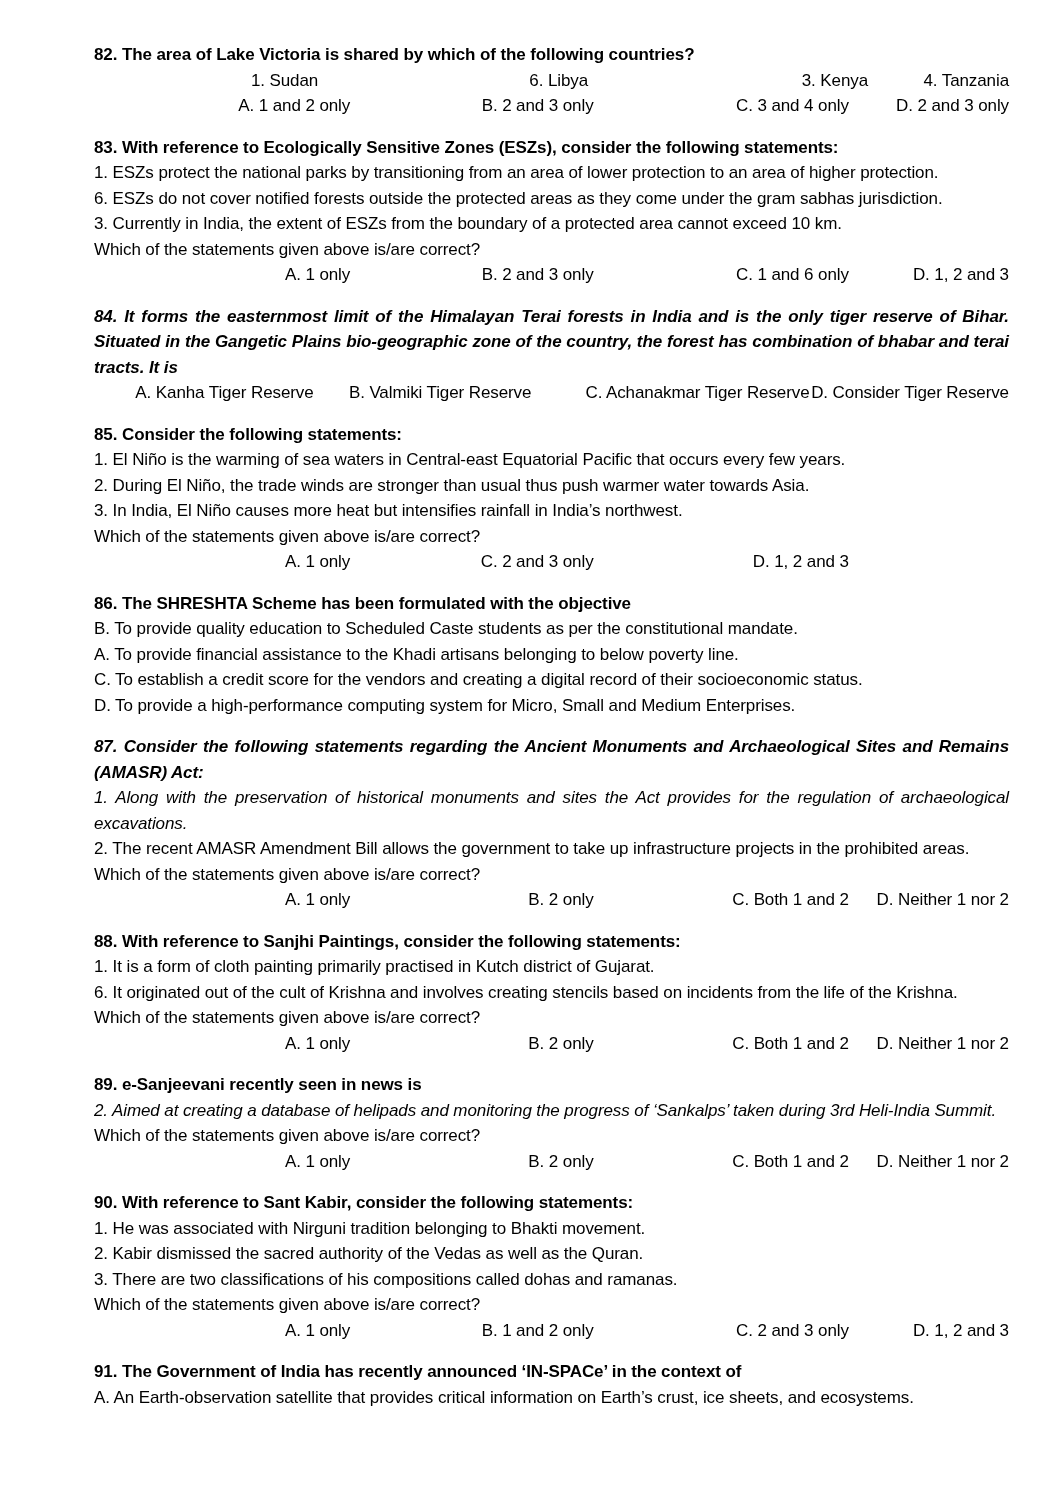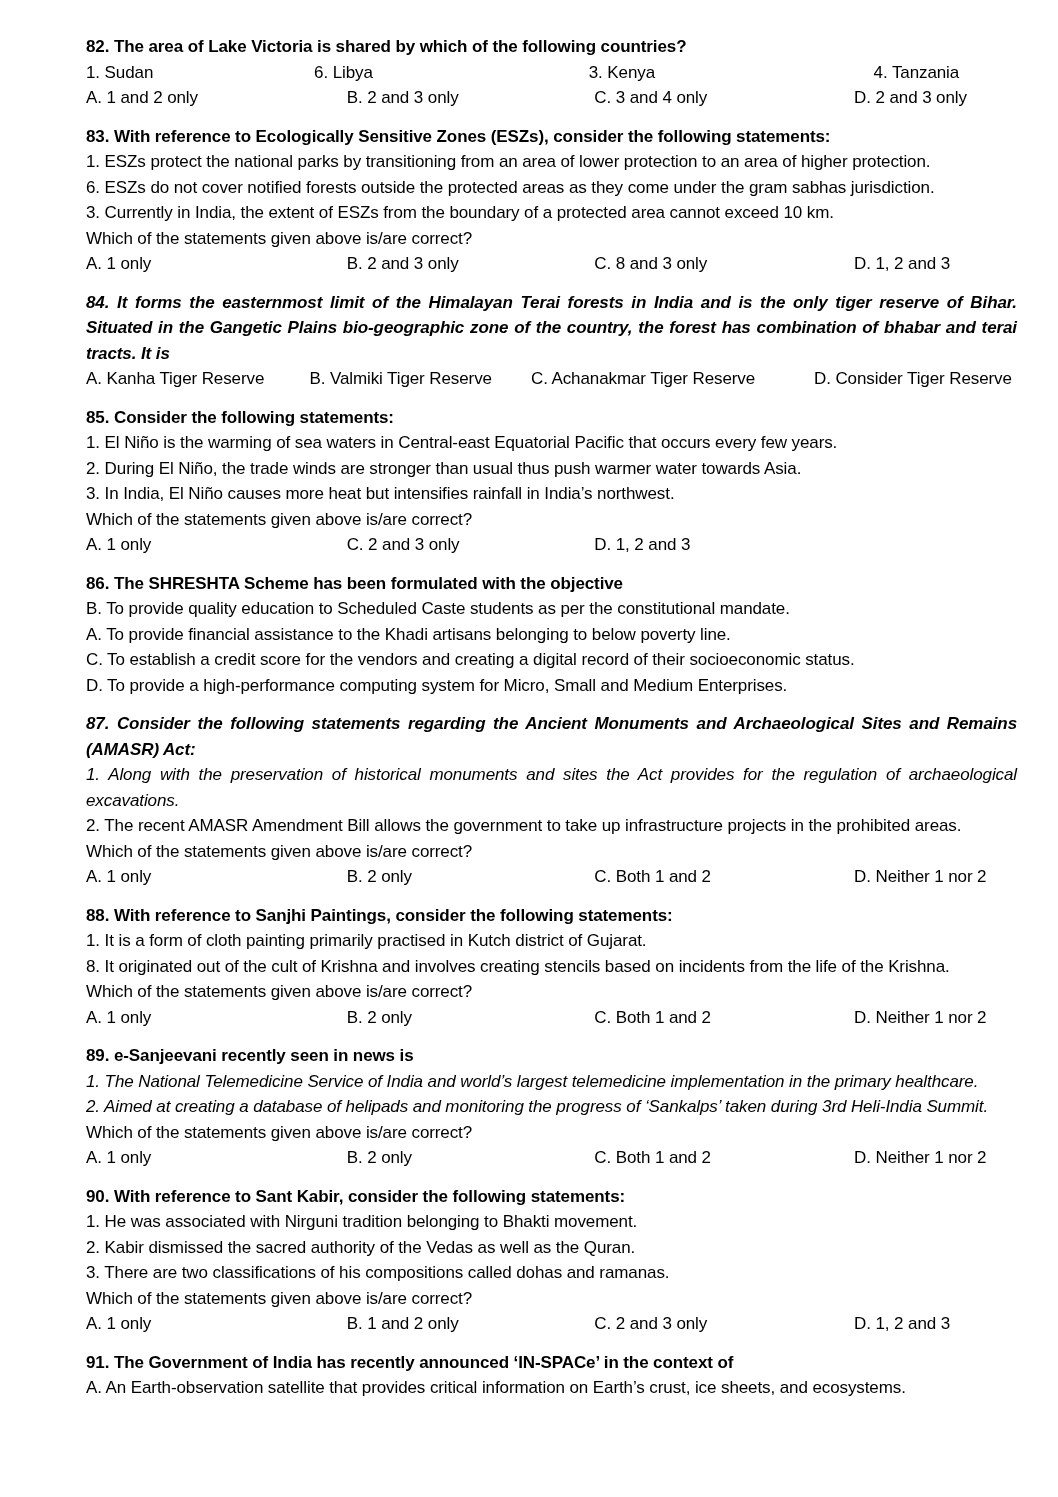--- a/index.html
+++ b/index.html
@@ -16,36 +16,36 @@
     letter-spacing: -0.1px;
     color: #000000;
     -webkit-font-smoothing: antialiased;
   }
   .page {
     box-sizing: border-box;
     width: 1058px;
     min-height: 1497px;
     padding: 26px 33px 20px 78px;
   }
-  .question { margin: 8px; }
+  .question { margin: 16px; }
   .question + .question { margin-top: 13px; }
   .line {
     line-height: 25.5px;
     white-space: normal;
   }
   .q-header { font-weight: 700; }
   .justify { text-align: justify; font-style: italic; }
   .options-row {
     display: grid;
     grid-template-columns: 28% 26.6% 27.9% 17.5%;
     line-height: 25.5px;
   }
   .options-row.items-row { grid-template-columns: 24.5% 29.5% 30.6% 15.4%; }
   .options-row.reserves-row { grid-template-columns: 24% 23.8% 30.4% 21.8%; }
-  .option-cell { white-space: nowrap; overflow: visible; }
+  .option-cell { white-space: nowrap; overflow: visible; text-align: right; }
 </style>
 </head>
 <body>
 
 <div class="page">
 
   <section class="question">
     <div class="line q-header">82. The area of Lake Victoria is shared by which of the following countries?</div>
     <div class="options-row items-row">
       <span class="option-cell">1. Sudan</span>
@@ -63,21 +63,21 @@
 
   <section class="question">
     <div class="line q-header">83. With reference to Ecologically Sensitive Zones (ESZs), consider the following statements:</div>
     <div class="line">1. ESZs protect the national parks by transitioning from an area of lower protection to an area of higher protection.</div>
     <div class="line">6. ESZs do not cover notified forests outside the protected areas as they come under the gram sabhas jurisdiction.</div>
     <div class="line">3. Currently in India, the extent of ESZs from the boundary of a protected area cannot exceed 10 km.</div>
     <div class="line">Which of the statements given above is/are correct?</div>
     <div class="options-row">
       <span class="option-cell">A. 1 only</span>
       <span class="option-cell">B. 2 and 3 only</span>
-      <span class="option-cell">C. 8 and 3 only</span>
+      <span class="option-cell">C. 1 and 6 only</span>
       <span class="option-cell">D. 1, 2 and 3</span>
     </div>
   </section>
 
   <section class="question">
     <div class="line q-header justify">84. It forms the easternmost limit of the Himalayan Terai forests in India and is the only tiger reserve of Bihar. Situated in the Gangetic Plains bio-geographic zone of the country, the forest has combination of bhabar and terai tracts. It is</div>
     <div class="options-row reserves-row">
       <span class="option-cell">A. Kanha Tiger Reserve</span>
       <span class="option-cell">B. Valmiki Tiger Reserve</span>
       <span class="option-cell">C. Achanakmar Tiger Reserve</span>
@@ -115,33 +115,32 @@
       <span class="option-cell">A. 1 only</span>
       <span class="option-cell">B. 2 only</span>
       <span class="option-cell">C. Both 1 and 2</span>
       <span class="option-cell">D. Neither 1 nor 2</span>
     </div>
   </section>
 
   <section class="question">
     <div class="line q-header">88. With reference to Sanjhi Paintings, consider the following statements:</div>
     <div class="line">1. It is a form of cloth painting primarily practised in Kutch district of Gujarat.</div>
-    <div class="line">8. It originated out of the cult of Krishna and involves creating stencils based on incidents from the life of the Krishna.</div>
+    <div class="line">6. It originated out of the cult of Krishna and involves creating stencils based on incidents from the life of the Krishna.</div>
     <div class="line">Which of the statements given above is/are correct?</div>
     <div class="options-row">
       <span class="option-cell">A. 1 only</span>
       <span class="option-cell">B. 2 only</span>
       <span class="option-cell">C. Both 1 and 2</span>
       <span class="option-cell">D. Neither 1 nor 2</span>
     </div>
   </section>
 
   <section class="question">
     <div class="line q-header">89. e-Sanjeevani recently seen in news is</div>
-    <div class="line justify">1. The National Telemedicine Service of India and world’s largest telemedicine implementation in the primary healthcare.</div>
     <div class="line justify">2. Aimed at creating a database of helipads and monitoring the progress of ‘Sankalps’ taken during 3rd Heli-India Summit.</div>
     <div class="line">Which of the statements given above is/are correct?</div>
     <div class="options-row">
       <span class="option-cell">A. 1 only</span>
       <span class="option-cell">B. 2 only</span>
       <span class="option-cell">C. Both 1 and 2</span>
       <span class="option-cell">D. Neither 1 nor 2</span>
     </div>
   </section>
 

